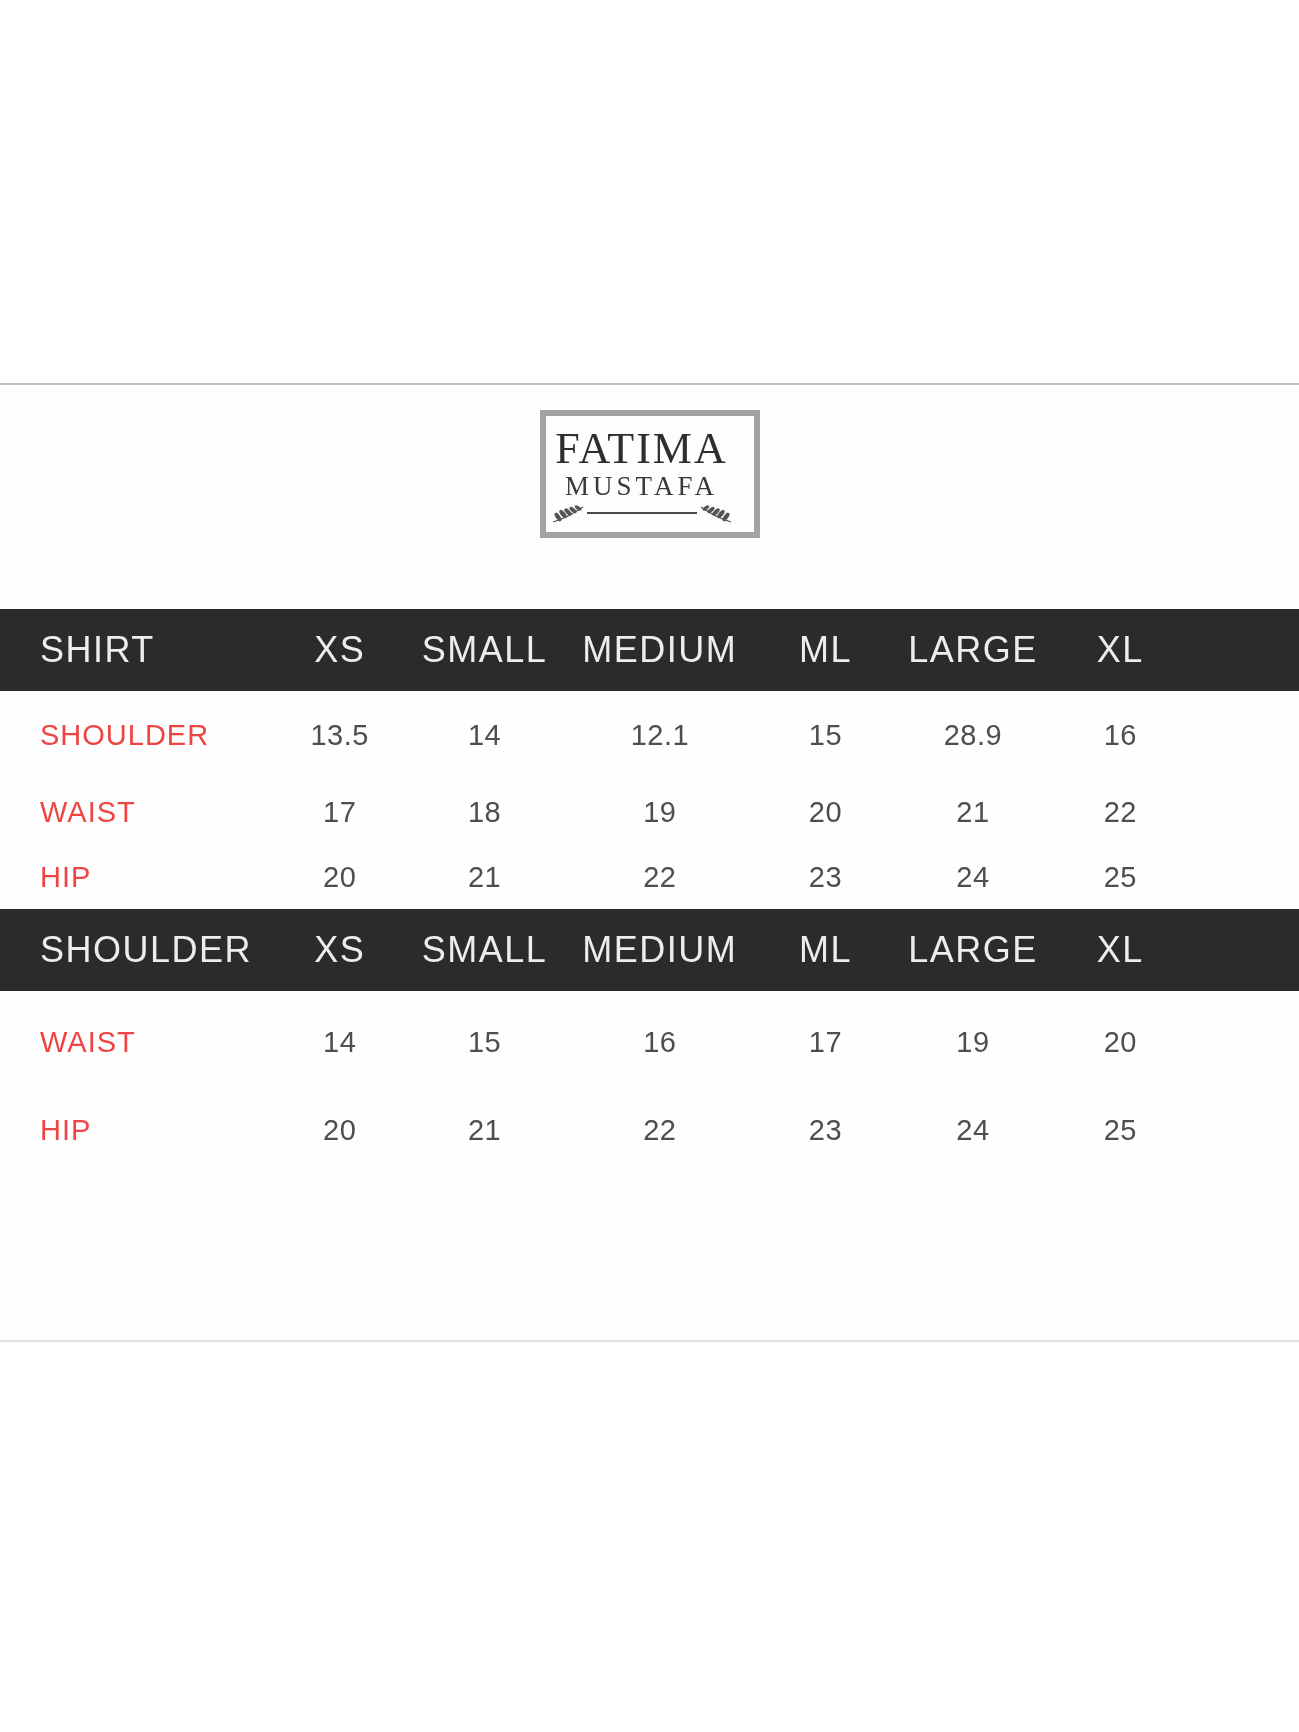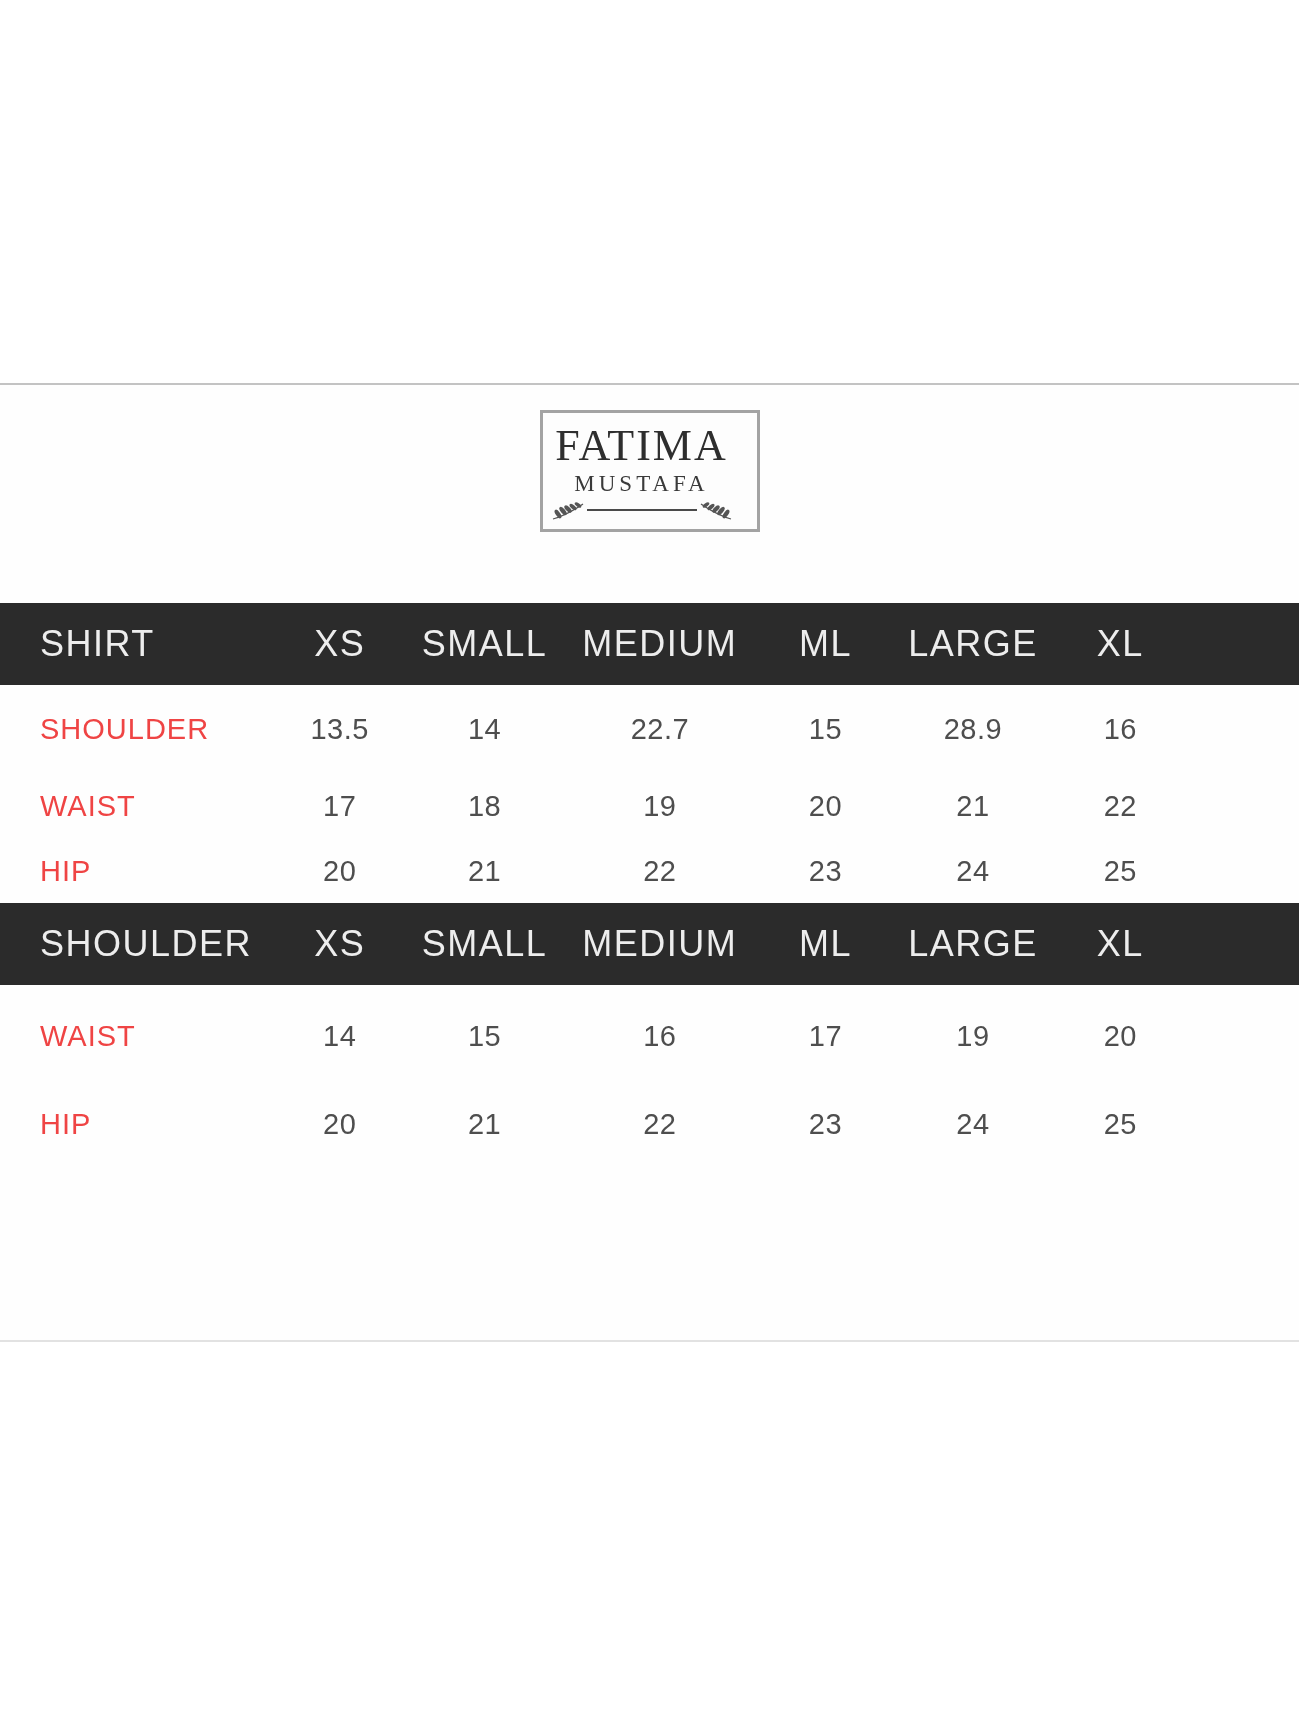--- a/index.html
+++ b/index.html
@@ -14,34 +14,34 @@
     height: 959px;
     border-top: 2px solid #c3c3c3;
     border-bottom: 2px solid #e2e2e2;
     background: #fefefe;
     overflow: hidden;
   }
   
   .logo-box {
     width: 220px;
     margin: 25px auto 0 auto;
-    border: 3px solid #a3a3a3;
+    border: 6px solid #a3a3a3;
     background: #fdfdfd;
     text-align: center;
     padding: 10px 16px 8px 0;
   }
   .brand-top {
     font-family: "Liberation Serif", serif;
     font-size: 44px; line-height: 46px;
     letter-spacing: 2px;
     color: #2e2e2e;
   }
   .brand-bottom {
     font-family: "Liberation Serif", serif;
-    font-size: 23px; line-height: 25px;
+    font-size: 27px; line-height: 25px;
     letter-spacing: 4px;
     color: #3a3a3a;
     margin-top: 2px;
   }
   .ornament {
     display: flex; align-items: center; justify-content: center;
     margin-top: 3px; height: 22px;
   }
   .orn-line { width: 110px; border-top: 2px solid #4a4a4a; margin: 0 2px; }
   .sprig { display: block; }
@@ -139,21 +139,21 @@
         <th>LARGE</th>
         <th>XL</th>
         <th></th>
       </tr>
     </thead>
     <tbody>
       <tr>
         <td class="lbl">SHOULDER</td>
         <td>13.5</td>
         <td>14</td>
-        <td>22.7</td>
+        <td>12.1</td>
         <td>15</td>
         <td>28.9</td>
         <td>16</td>
         <td></td>
       </tr>
       <tr>
         <td class="lbl">WAIST</td>
         <td>17</td>
         <td>18</td>
         <td>19</td>

